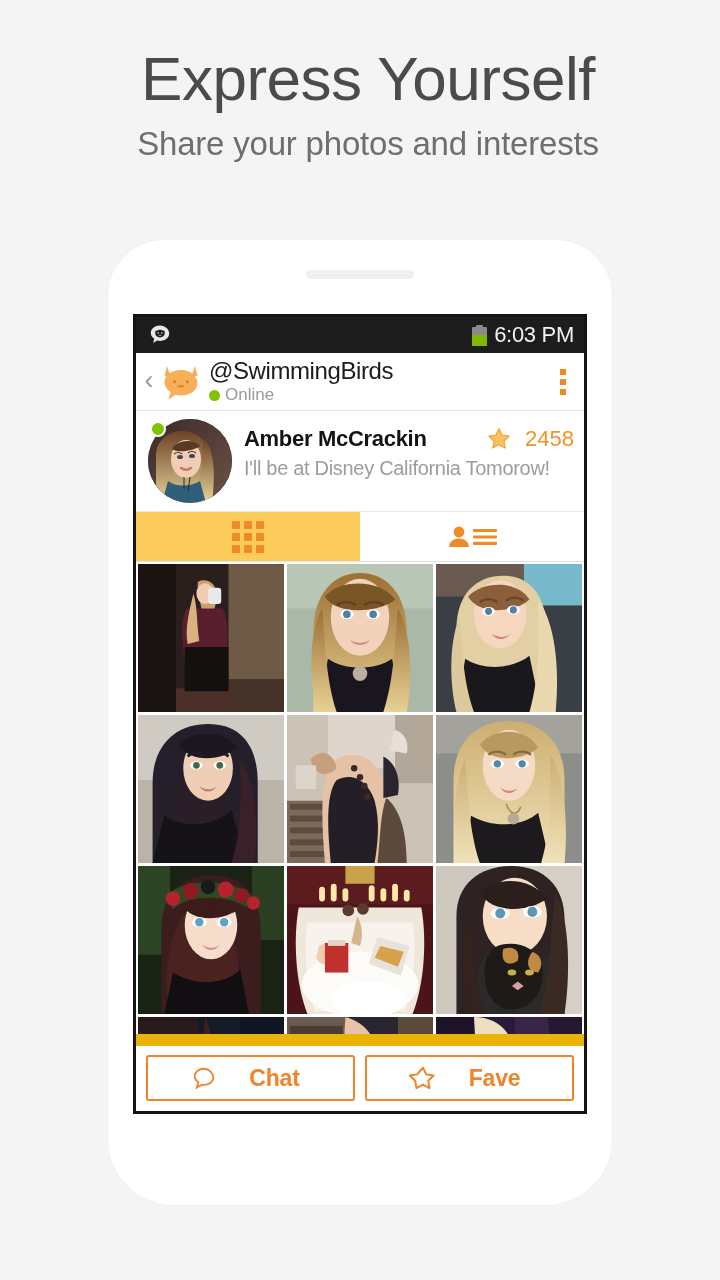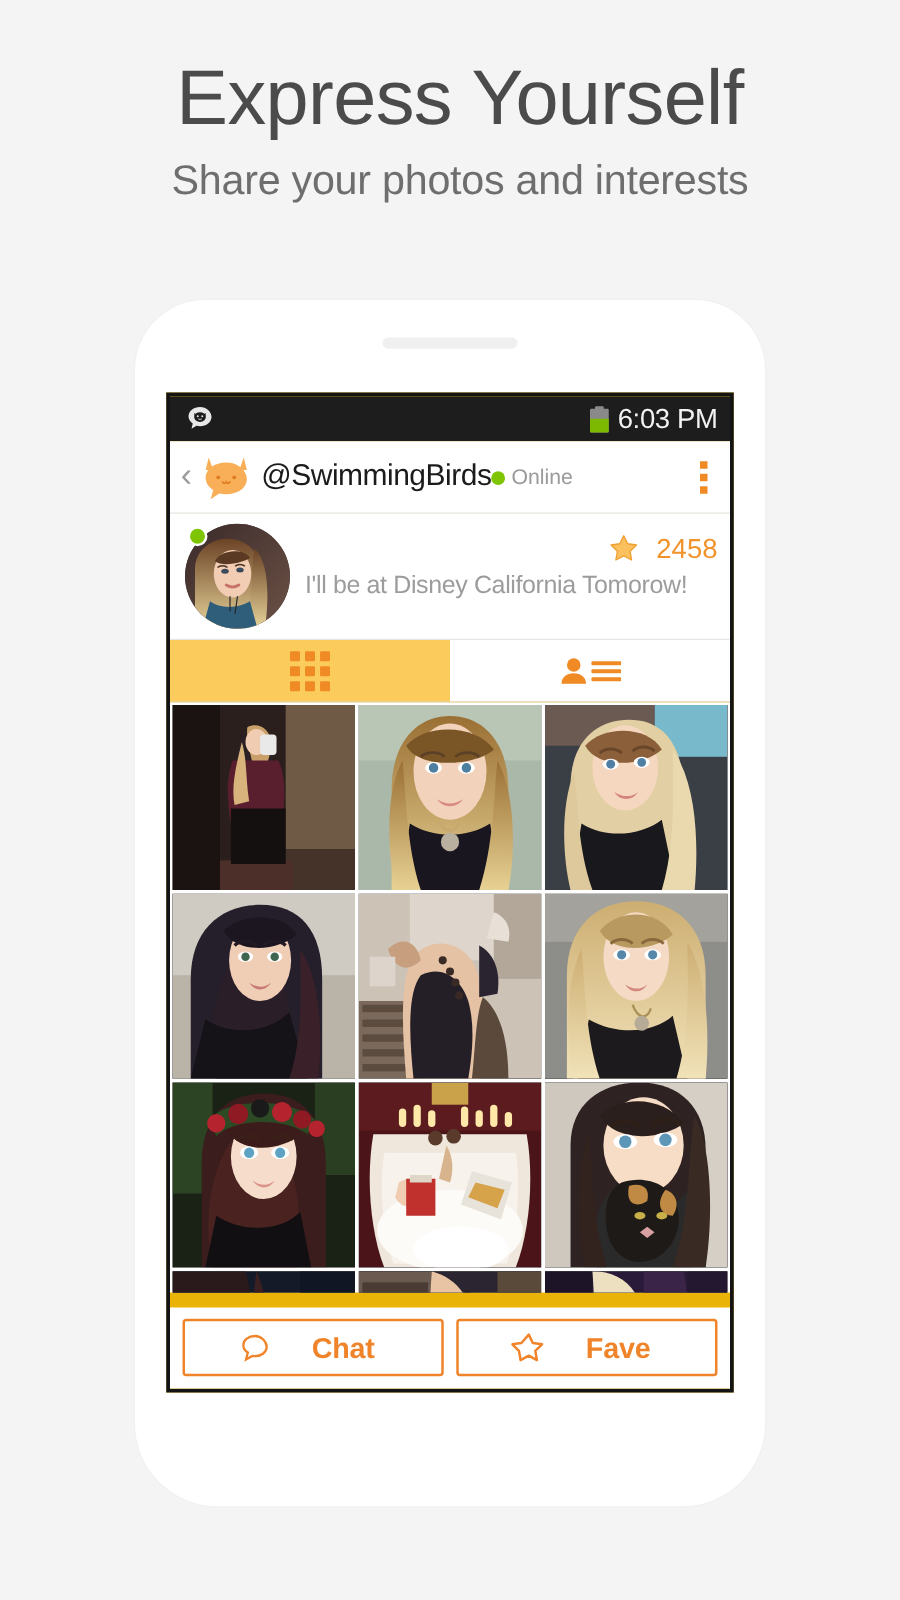--- a/index.html
+++ b/index.html
@@ -75,21 +75,21 @@
     height: 58px; background: #ffffff;
     border-bottom: 1px solid #e3e3e3;
     display: flex; align-items: center; padding: 0 6px 0 4px;
     flex: none;
   }
   .back-chev {
     color: #9b9b9b; font-size: 27px; line-height: 1;
     width: 18px; text-align: center; padding-bottom: 3px;
   }
   .logo-cat { width: 46px; height: 40px; flex: none; margin-right: 5px; }
-  .appbar-texts { display: flex; flex-direction: row; justify-content: space-between; min-width: 0; }
+  .appbar-texts { display: flex; flex-direction: column; justify-content: space-between; min-width: 0; }
   .handle {
     font-size: 24px; color: #1b1b1b; line-height: 1.12;
     letter-spacing: -0.4px; white-space: nowrap;
   }
   .presence { display: flex; align-items: center; gap: 5px; margin-top: 1px; }
   .dot-online { width: 11px; height: 11px; border-radius: 50%; background: #7ec400; }
   .presence-text { font-size: 17px; color: #9a9a9a; }
   .overflow { margin-left: auto; display: flex; flex-direction: column; gap: 4px;
               padding: 6px 12px; }
   .overflow i { display: block; width: 6px; height: 6px; background: #f08a24; }
@@ -245,20 +245,21 @@
             <path d="M33 49c3 2 7 2 10 0" stroke="#c9736d" stroke-width="2.4" fill="none" stroke-linecap="round"></path>
             <path d="M56 20c10 10 12 34 8 64H46c10-22 6-52 10-64z" fill="url(#avhair)"></path>
             <path d="M20 62c8 6 22 6 32 0l6 22H14z" fill="#2e5e7a"></path>
             <path d="M36 58v12M42 58l-2 14" stroke="#2a2a2a" stroke-width="1" fill="none"></path>
           </svg>
         </div>
         <div class="avatar-dot"></div>
       </div>
       <div class="prof-main">
         <div class="prof-row1">
+          <div class="prof-name">Amber McCrackin</div>
           <div class="fave-count">
             <svg width="26" height="26" viewBox="0 0 24 24">
               <path d="M12 2.4l2.9 5.9 6.5.95-4.7 4.6 1.1 6.45L12 17.25l-5.8 3.05 1.1-6.45-4.7-4.6 6.5-.95z" fill="#fbc15e" stroke="#f0a030" stroke-width="1" stroke-linejoin="round"></path>
             </svg>
             <span>2458</span>
           </div>
         </div>
         <div class="prof-status">I'll be at Disney California Tomorow!</div>
       </div>
     </div>

